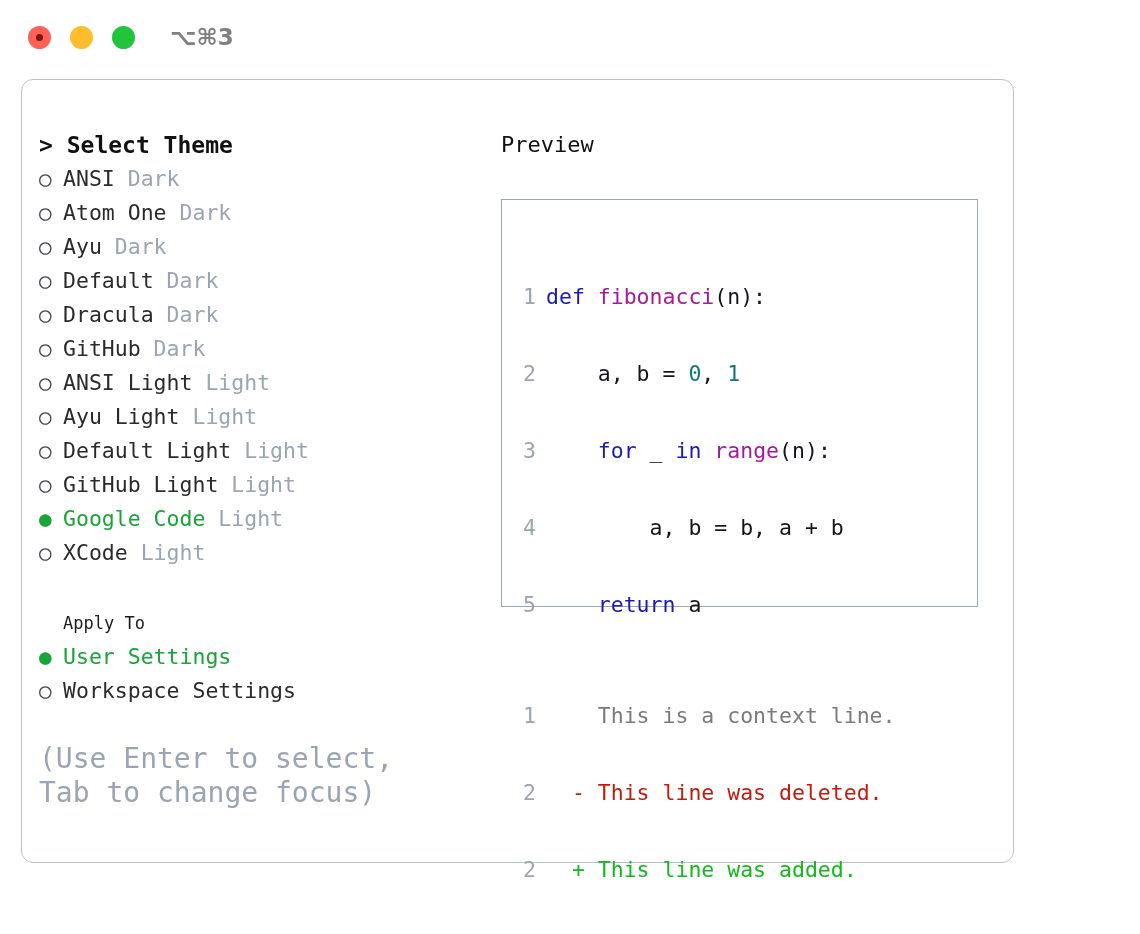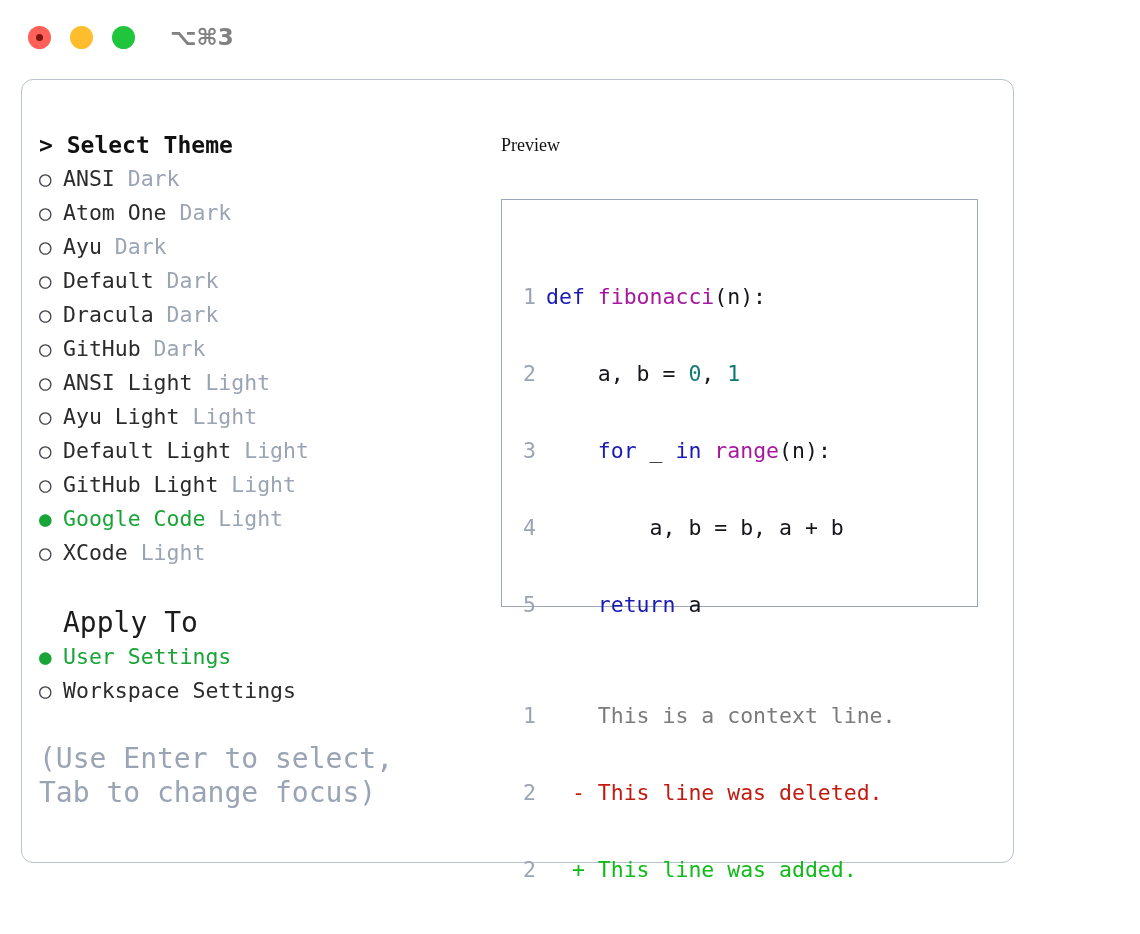--- a/index.html
+++ b/index.html
@@ -116,21 +116,21 @@
   .bullet.off { color: #44484f; }
   .theme-name.sel   { color: #18a437; }
   .theme-name.unsel { color: #2b2b2b; margin-top: 34px; }
   .theme-kind {
     color: #9aa4b4;
   }
 
   .section-gap { height: 36px; }
 
   .apply-header {
-    font-size: 28px;
+    font-size: 17px;
     color: #1c1c1c;
     line-height: 34px;
     height: 34px;
     white-space: pre;
     padding-left: 24px;
   }
 
   .apply-row {
     height: 34px;
     line-height: 34px;
@@ -149,26 +149,25 @@
   }
 
   
   .right-col {
     position: absolute;
     left: 479px;
     top: 48px;
     width: 490px;
   }
   .preview-title {
-    font-size: 18px;
+    font-size: 22px;
     color: #111111;
     line-height: 34px;
     height: 34px;
     white-space: pre;
-    font-family: Liberation Serif, serif;
   }
 
   .preview-box {
     margin-top: 37px;
     width: 477px;
     height: 408px;
     border: 1.6px solid #9ba7b8;
     box-sizing: border-box;
     background: #ffffff;
     position: relative;

